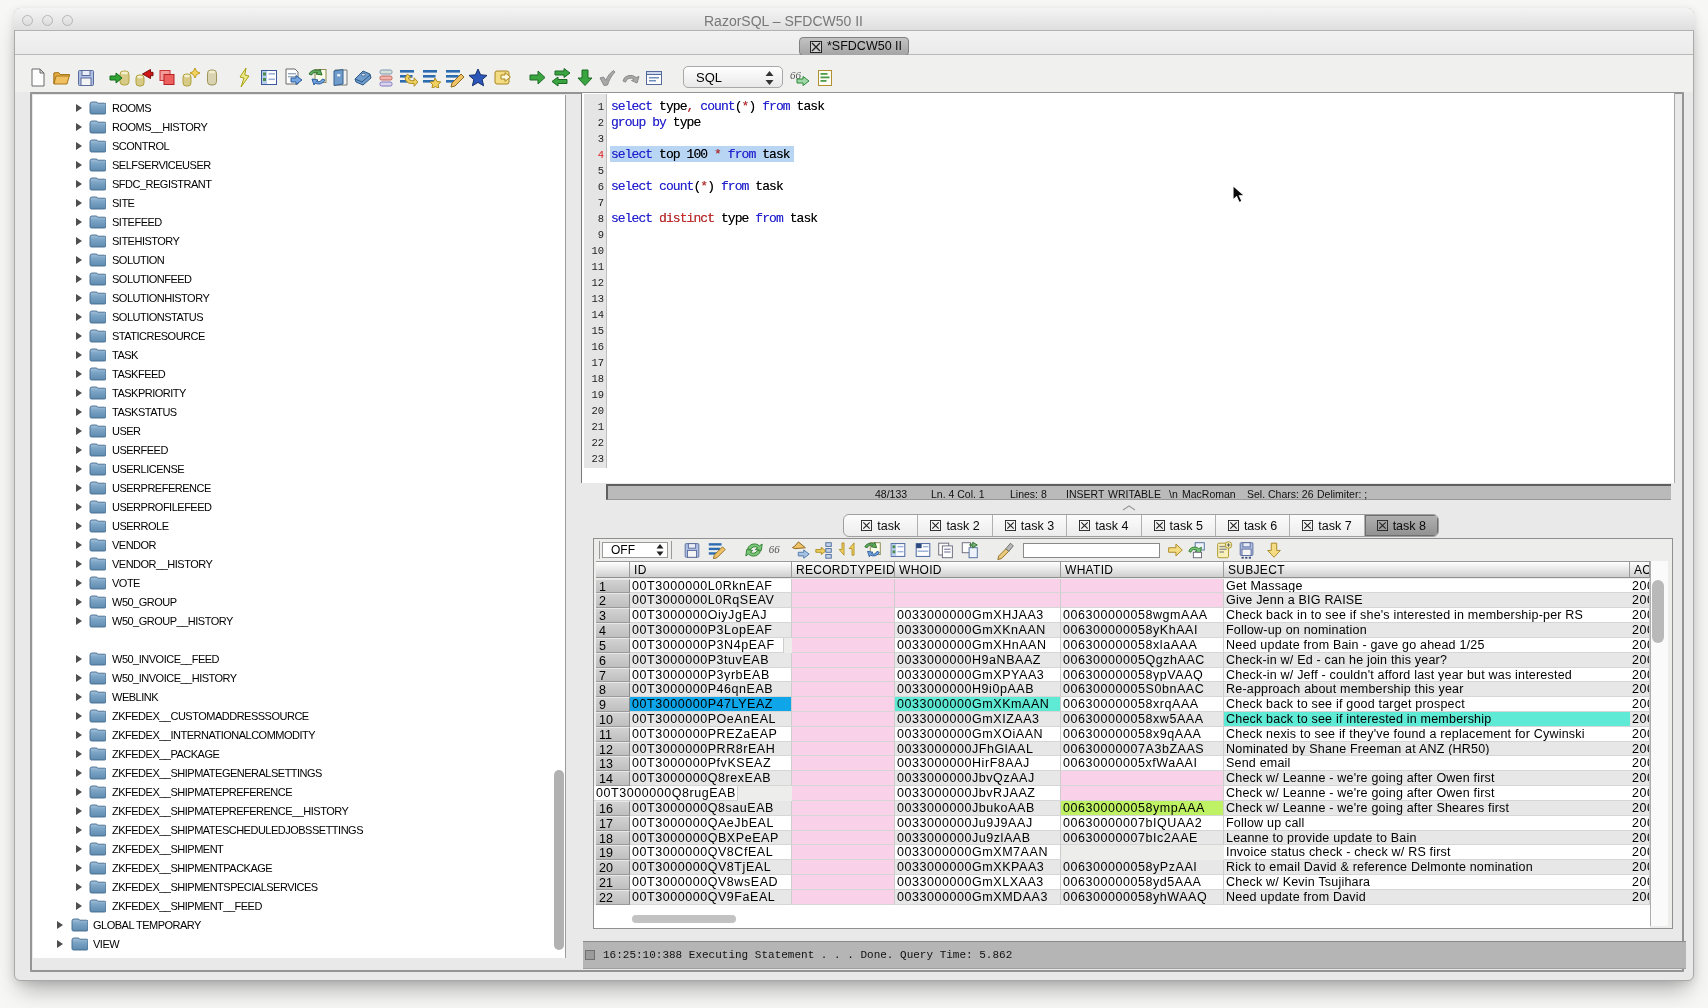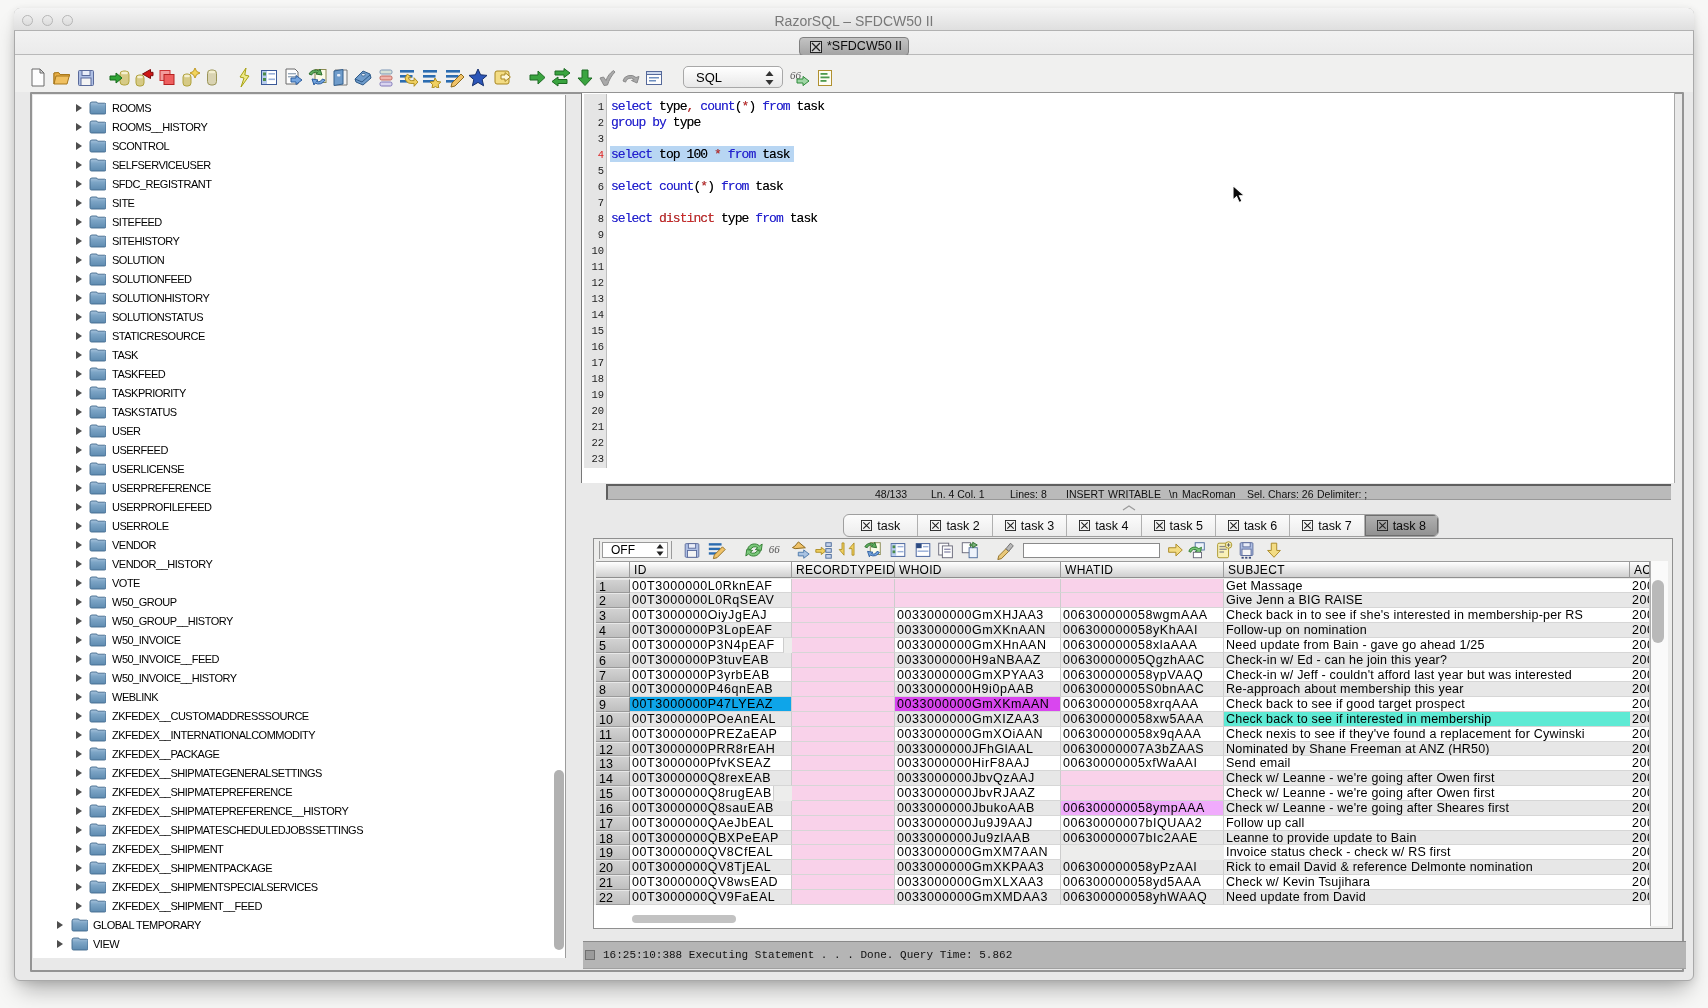--- a/index.html
+++ b/index.html
@@ -4,21 +4,21 @@
 *{margin:0;padding:0;box-sizing:border-box;}
 html,body{width:1708px;height:1008px;overflow:hidden;background:#f7f7f6;
  font-family:"Liberation Sans",sans-serif;}
 #win{position:absolute;left:14px;top:8px;width:1680px;height:973px;background:#e9e9e9;
  border:1px solid #a9a9a9;border-radius:6px;box-shadow:0 14px 22px -6px rgba(0,0,0,0.30), 0 2px 8px rgba(0,0,0,0.10);}
 #titlebar{position:absolute;left:14px;top:8px;width:1680px;height:23px;
  background:linear-gradient(#f4f4f4,#dfdfdf);border-bottom:1px solid #b2b2b2;
  border-radius:6px 6px 0 0;}
 .circ{position:absolute;top:15px;width:11px;height:11px;border-radius:50%;
  border:1.5px solid #b6b6b6;background:linear-gradient(#ececec,#dcdcdc);}
-#title{position:absolute;top:13px;left:704px;width:300px;text-align:center;
+#title{position:absolute;top:13px;left:704px;width:300px;
  font-size:14px;color:#787878;}
 #docstrip{position:absolute;left:15px;top:31px;width:1678px;height:24px;
  background:linear-gradient(#f2f2f2,#ebebeb);border-bottom:1px solid #b9b9b9;}
 #doctab{position:absolute;left:799px;top:37px;width:110px;height:19px;
  background:linear-gradient(#c3c3c3,#a4a4a4);border:1px solid #808080;border-radius:4px;
  font-size:12.5px;color:#0a0a0a;line-height:17px;}
 #toolbar{position:absolute;left:15px;top:55px;width:1678px;height:37px;background:#f0f0ef;}
 .ti{position:absolute;top:67px;width:22px;height:21px;}
 #content{position:absolute;left:30px;top:92px;width:1654px;height:880px;
  border:2px solid #949494;border-radius:1px;background:#e9e9e9;}
@@ -623,34 +623,20 @@
           <path d="M1 3 q0 -2 2 -2 l4 0 q1.4 0 1.6 1.2 l7 0 q1.4 0 1.4 1.4 l0 8 q0 1.4 -1.4 1.4 l-13.2 0 q-1.4 0 -1.4 -1.4 z" fill="url(#fg27)" stroke="#41698c" stroke-width="0.9"></path>
           <linearGradient id="fg27" x1="0" y1="0" x2="0" y2="1">
             <stop offset="0" stop-color="#a7c3dc"></stop>
             <stop offset="0.35" stop-color="#7da5c6"></stop>
             <stop offset="1" stop-color="#5e8bb0"></stop>
           </linearGradient>
         </svg>
       </span>
       <span style="position:absolute;left:79px">W50_GROUP__HISTORY</span>
     </div>
-<div class="trow" style="left:0;top:535.5px;width:530px">
-      <span class="tri" style="left:43px;top:5px"></span>
-      <span style="position:absolute;left:56px;width:17px;height:19px">
-        <svg width="17" height="14" viewBox="0 0 17 14" style="position:absolute;top:2.6px">
-          <path d="M1 3 q0 -2 2 -2 l4 0 q1.4 0 1.6 1.2 l7 0 q1.4 0 1.4 1.4 l0 8 q0 1.4 -1.4 1.4 l-13.2 0 q-1.4 0 -1.4 -1.4 z" fill="url(#fg28)" stroke="#41698c" stroke-width="0.9"></path>
-          <linearGradient id="fg28" x1="0" y1="0" x2="0" y2="1">
-            <stop offset="0" stop-color="#a7c3dc"></stop>
-            <stop offset="0.35" stop-color="#7da5c6"></stop>
-            <stop offset="1" stop-color="#5e8bb0"></stop>
-          </linearGradient>
-        </svg>
-      </span>
-      <span style="position:absolute;left:79px">W50_INVOICE</span>
-    </div>
 <div class="trow" style="left:0;top:554.5px;width:530px">
       <span class="tri" style="left:43px;top:5px"></span>
       <span style="position:absolute;left:56px;width:17px;height:19px">
         <svg width="17" height="14" viewBox="0 0 17 14" style="position:absolute;top:2.6px">
           <path d="M1 3 q0 -2 2 -2 l4 0 q1.4 0 1.6 1.2 l7 0 q1.4 0 1.4 1.4 l0 8 q0 1.4 -1.4 1.4 l-13.2 0 q-1.4 0 -1.4 -1.4 z" fill="url(#fg29)" stroke="#41698c" stroke-width="0.9"></path>
           <linearGradient id="fg29" x1="0" y1="0" x2="0" y2="1">
             <stop offset="0" stop-color="#a7c3dc"></stop>
             <stop offset="0.35" stop-color="#7da5c6"></stop>
             <stop offset="1" stop-color="#5e8bb0"></stop>
           </linearGradient>
@@ -1140,21 +1126,21 @@
 <div class="rnum" style="left:596px;top:682.34px;width:34px">8</div>
 <div class="cell" style="left:630px;top:682.34px;width:162px;background:#e7e7e7">00T3000000P46qnEAB</div>
 <div class="cell" style="left:792px;top:682.34px;width:103px;background:#f9d2ea"></div>
 <div class="cell" style="left:895px;top:682.34px;width:166px;background:#e7e7e7">0033000000H9i0pAAB</div>
 <div class="cell" style="left:1061px;top:682.34px;width:163px;background:#e7e7e7">00630000005S0bnAAC</div>
 <div class="cell cs" style="left:1224px;top:682.34px;width:407px;background:#e7e7e7">Re-approach about membership this year</div>
 <div class="cell" style="left:1630px;top:682.34px;width:20px;background:#e7e7e7">2006</div>
 <div class="rnum" style="left:596px;top:697.16px;width:34px">9</div>
 <div class="cell" style="left:630px;top:697.16px;width:162px;background:#0ea5e9">00T3000000P47LYEAZ</div>
 <div class="cell" style="left:792px;top:697.16px;width:103px;background:#f9d2ea"></div>
-<div class="cell" style="left:895px;top:697.16px;width:166px;background:#d946ef">0033000000GmXKmAAN</div>
+<div class="cell" style="left:895px;top:697.16px;width:166px;background:#5eead4">0033000000GmXKmAAN</div>
 <div class="cell" style="left:1061px;top:697.16px;width:163px;background:#ffffff">006300000058xrqAAA</div>
 <div class="cell cs" style="left:1224px;top:697.16px;width:407px;background:#ffffff">Check back to see if good target prospect</div>
 <div class="cell" style="left:1630px;top:697.16px;width:20px;background:#ffffff">2006</div>
 <div class="rnum" style="left:596px;top:711.98px;width:34px">10</div>
 <div class="cell" style="left:630px;top:711.98px;width:162px;background:#e7e7e7">00T3000000POeAnEAL</div>
 <div class="cell" style="left:792px;top:711.98px;width:103px;background:#f9d2ea"></div>
 <div class="cell" style="left:895px;top:711.98px;width:166px;background:#e7e7e7">0033000000GmXIZAA3</div>
 <div class="cell" style="left:1061px;top:711.98px;width:163px;background:#e7e7e7">006300000058xw5AAA</div>
 <div class="cell cs" style="left:1224px;top:711.98px;width:407px;background:#5eead4">Check back to see if interested in membership</div>
 <div class="cell" style="left:1630px;top:711.98px;width:20px;background:#e7e7e7">2006</div>
@@ -1180,21 +1166,21 @@
 <div class="cell cs" style="left:1224px;top:756.44px;width:407px;background:#ffffff">Send email</div>
 <div class="cell" style="left:1630px;top:756.44px;width:20px;background:#ffffff">2006</div>
 <div class="rnum" style="left:596px;top:771.26px;width:34px">14</div>
 <div class="cell" style="left:630px;top:771.26px;width:162px;background:#e7e7e7">00T3000000Q8rexEAB</div>
 <div class="cell" style="left:792px;top:771.26px;width:103px;background:#f9d2ea"></div>
 <div class="cell" style="left:895px;top:771.26px;width:166px;background:#e7e7e7">0033000000JbvQzAAJ</div>
 <div class="cell" style="left:1061px;top:771.26px;width:163px;background:#f9d2ea"></div>
 <div class="cell cs" style="left:1224px;top:771.26px;width:407px;background:#e7e7e7">Check w/ Leanne - we're going after Owen first</div>
 <div class="cell" style="left:1630px;top:771.26px;width:20px;background:#e7e7e7">2006</div>
 <div class="rnum" style="left:596px;top:786.08px;width:34px">15</div>
-<div class="cell" style="left:630px;top:786.08px;width:144px;background:#ffffff">00T3000000Q8rugEAB</div>
+<div class="cell" style="left:594px;top:786.08px;width:144px;background:#ffffff">00T3000000Q8rugEAB</div>
 <div class="cell" style="left:792px;top:786.08px;width:103px;background:#f9d2ea"></div>
 <div class="cell" style="left:895px;top:786.08px;width:166px;background:#ffffff">0033000000JbvRJAAZ</div>
 <div class="cell" style="left:1061px;top:786.08px;width:163px;background:#f9d2ea"></div>
 <div class="cell cs" style="left:1224px;top:786.08px;width:407px;background:#ffffff">Check w/ Leanne - we're going after Owen first</div>
 <div class="cell" style="left:1630px;top:786.08px;width:20px;background:#ffffff">2006</div>
 <div class="rnum" style="left:596px;top:800.90px;width:34px">16</div>
 <div class="cell" style="left:630px;top:800.90px;width:162px;background:#e7e7e7">00T3000000Q8sauEAB</div>
 <div class="cell" style="left:792px;top:800.90px;width:103px;background:#f9d2ea"></div>
 <div class="cell" style="left:895px;top:800.90px;width:166px;background:#e7e7e7">0033000000JbukoAAB</div>
 <div class="cell" style="left:1061px;top:800.90px;width:163px;background:#e7e7e7">0013000000C4fFCAAZ</div>
@@ -1211,21 +1197,21 @@
 <div class="cell" style="left:630px;top:830.54px;width:162px;background:#e7e7e7">00T3000000QBXPeEAP</div>
 <div class="cell" style="left:792px;top:830.54px;width:103px;background:#f9d2ea"></div>
 <div class="cell" style="left:895px;top:830.54px;width:166px;background:#e7e7e7">0033000000Ju9zlAAB</div>
 <div class="cell" style="left:1061px;top:830.54px;width:163px;background:#e7e7e7">00630000007bIc2AAE</div>
 <div class="cell cs" style="left:1224px;top:830.54px;width:407px;background:#e7e7e7">Leanne to provide update to Bain</div>
 <div class="cell" style="left:1630px;top:830.54px;width:20px;background:#e7e7e7">2006</div>
 <div class="rnum" style="left:596px;top:845.36px;width:34px">19</div>
 <div class="cell" style="left:630px;top:845.36px;width:162px;background:#ffffff">00T3000000QV8CfEAL</div>
 <div class="cell" style="left:792px;top:845.36px;width:103px;background:#f9d2ea"></div>
 <div class="cell" style="left:895px;top:845.36px;width:166px;background:#ffffff">0033000000GmXM7AAN</div>
-<div class="cell" style="left:1061px;top:801px;width:163px;background:#f0abfc">006300000058ympAAA</div>
+<div class="cell" style="left:1061px;top:801px;width:163px;background:#bef264">006300000058ympAAA</div>
 <div class="cell cs" style="left:1224px;top:845.36px;width:407px;background:#ffffff">Invoice status check - check w/ RS first</div>
 <div class="cell" style="left:1630px;top:845.36px;width:20px;background:#ffffff">2006</div>
 <div class="rnum" style="left:596px;top:860.18px;width:34px">20</div>
 <div class="cell" style="left:630px;top:860.18px;width:162px;background:#e7e7e7">00T3000000QV8TjEAL</div>
 <div class="cell" style="left:792px;top:860.18px;width:103px;background:#f9d2ea"></div>
 <div class="cell" style="left:895px;top:860.18px;width:166px;background:#e7e7e7">0033000000GmXKPAA3</div>
 <div class="cell" style="left:1061px;top:860.18px;width:163px;background:#e7e7e7">006300000058yPzAAI</div>
 <div class="cell cs" style="left:1224px;top:860.18px;width:407px;background:#e7e7e7">Rick to email David &amp; reference Delmonte nomination</div>
 <div class="cell" style="left:1630px;top:860.18px;width:20px;background:#e7e7e7">2006</div>
 <div class="rnum" style="left:596px;top:875.00px;width:34px">21</div>

